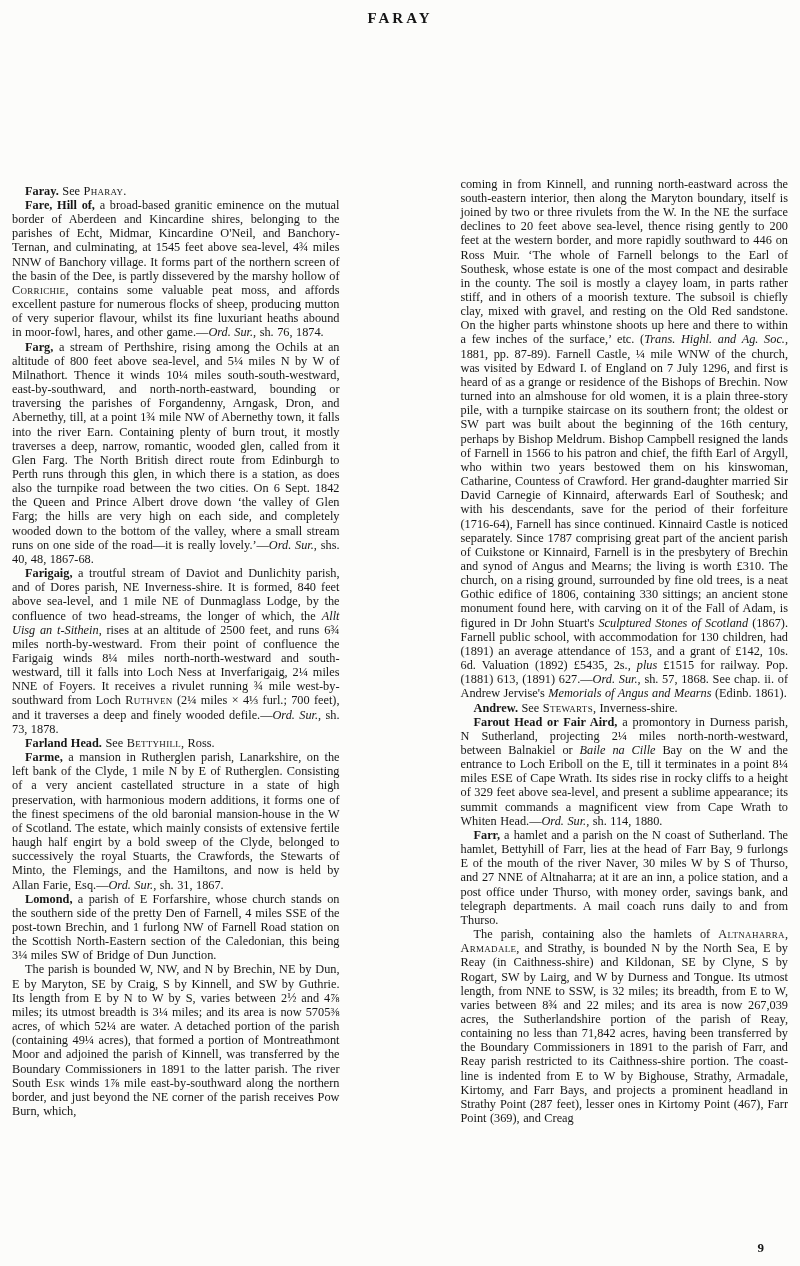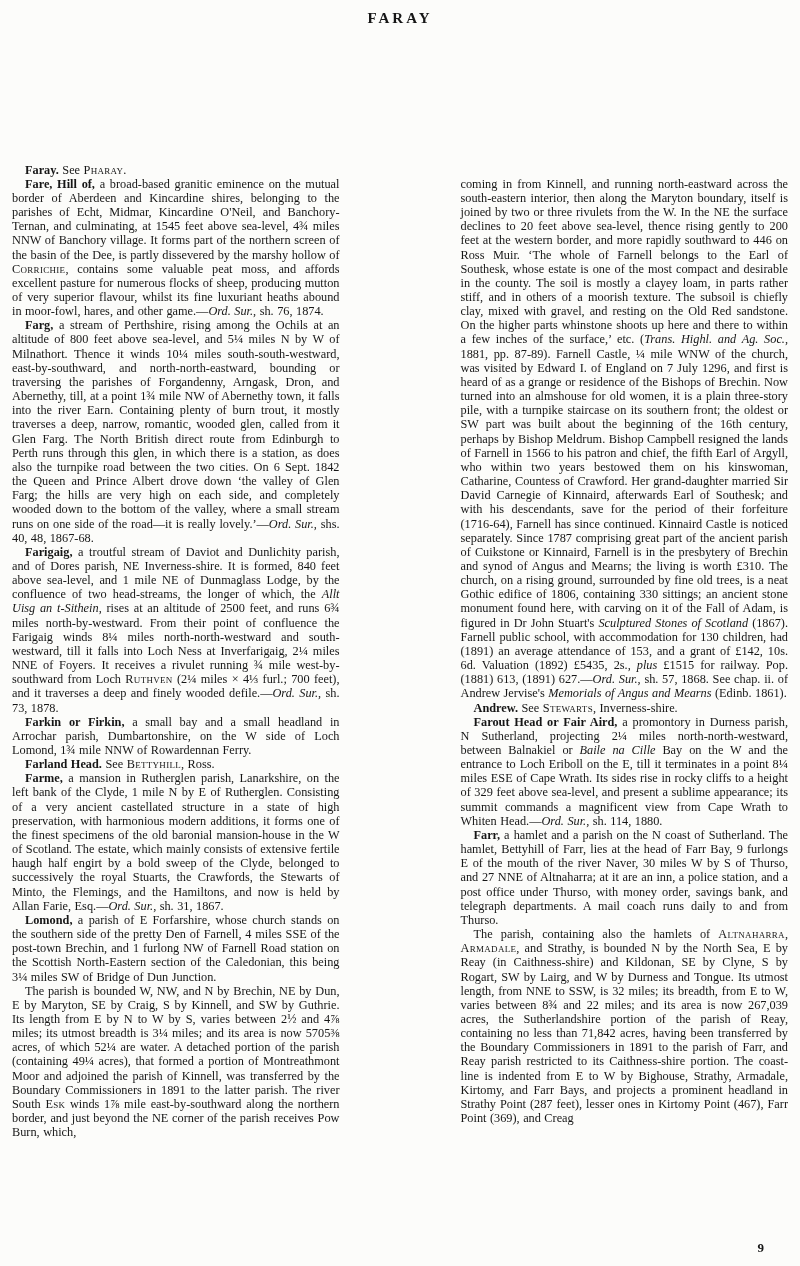--- a/index.html
+++ b/index.html
@@ -59,21 +59,20 @@
 <div class="page">
   <div class="running-heads">
     <div class="head">FARAY</div>
   </div>
   <div class="columns">
     <div class="column left">
         <p class="para indent"><span class="rb">Faray.</span><span> See </span><span class="rsc">Pharay</span><span>.</span></p>
         <p class="para indent"><span class="rb">Fare, Hill of,</span><span> a broad-based granitic eminence on the mutual border of Aberdeen and Kincardine shires, belonging to the parishes of Echt, Midmar, Kincardine O'Neil, and Banchory-Ternan, and culminating, at 1545 feet above sea-level, 4¾ miles NNW of Banchory village. It forms part of the northern screen of the basin of the Dee, is partly dissevered by the marshy hollow of </span><span class="rsc">Corrichie</span><span>, contains some valuable peat moss, and affords excellent pasture for numerous flocks of sheep, producing mutton of very superior flavour, whilst its fine luxuriant heaths abound in moor-fowl, hares, and other game.—</span><span class="ri">Ord. Sur.</span><span>, sh. 76, 1874.</span></p>
         <p class="para indent"><span class="rb">Farg,</span><span> a stream of Perthshire, rising among the Ochils at an altitude of 800 feet above sea-level, and 5¼ miles N by W of Milnathort. Thence it winds 10¼ miles south-south-westward, east-by-southward, and north-north-eastward, bounding or traversing the parishes of Forgandenny, Arngask, Dron, and Abernethy, till, at a point 1¾ mile NW of Abernethy town, it falls into the river Earn. Containing plenty of burn trout, it mostly traverses a deep, narrow, romantic, wooded glen, called from it Glen Farg. The North British direct route from Edinburgh to Perth runs through this glen, in which there is a station, as does also the turnpike road between the two cities. On 6 Sept. 1842 the Queen and Prince Albert drove down ‘the valley of Glen Farg; the hills are very high on each side, and completely wooded down to the bottom of the valley, where a small stream runs on one side of the road—it is really lovely.’—</span><span class="ri">Ord. Sur.</span><span>, shs. 40, 48, 1867-68.</span></p>
         <p class="para indent"><span class="rb">Farigaig,</span><span> a troutful stream of Daviot and Dunlichity parish, and of Dores parish, NE Inverness-shire. It is formed, 840 feet above sea-level, and 1 mile NE of Dunmaglass Lodge, by the confluence of two head-streams, the longer of which, the </span><span class="ri">Allt Uisg an t-Sithein</span><span>, rises at an altitude of 2500 feet, and runs 6¾ miles north-by-westward. From their point of confluence the Farigaig winds 8¼ miles north-north-westward and south-westward, till it falls into Loch Ness at Inverfarigaig, 2¼ miles NNE of Foyers. It receives a rivulet running ¾ mile west-by-southward from Loch </span><span class="rsc">Ruthven</span><span> (2¼ miles × 4⅓ furl.; 700 feet), and it traverses a deep and finely wooded defile.—</span><span class="ri">Ord. Sur.</span><span>, sh. 73, 1878.</span></p>
-        <p class="para indent"><span class="rb">Farkin or Firkin,</span><span> a small bay and a small headland in Arrochar parish, Dumbartonshire, on the W side of Loch Lomond, 1¾ mile NNW of Rowardennan Ferry.</span></p>
         <p class="para indent"><span class="rb">Farland Head.</span><span> See </span><span class="rsc">Bettyhill</span><span>, Ross.</span></p>
         <p class="para indent"><span class="rb">Farme,</span><span> a mansion in Rutherglen parish, Lanarkshire, on the left bank of the Clyde, 1 mile N by E of Rutherglen. Consisting of a very ancient castellated structure in a state of high preservation, with harmonious modern additions, it forms one of the finest specimens of the old baronial mansion-house in the W of Scotland. The estate, which mainly consists of extensive fertile haugh half engirt by a bold sweep of the Clyde, belonged to successively the royal Stuarts, the Crawfords, the Stewarts of Minto, the Flemings, and the Hamiltons, and now is held by Allan Farie, Esq.—</span><span class="ri">Ord. Sur.</span><span>, sh. 31, 1867.</span></p>
         <p class="para indent"><span class="rb">Lomond,</span><span> a parish of E Forfarshire, whose church stands on the southern side of the pretty Den of Farnell, 4 miles SSE of the post-town Brechin, and 1 furlong NW of Farnell Road station on the Scottish North-Eastern section of the Caledonian, this being 3¼ miles SW of Bridge of Dun Junction.</span></p>
         <p class="para indent"><span>The parish is bounded W, NW, and N by Brechin, NE by Dun, E by Maryton, SE by Craig, S by Kinnell, and SW by Guthrie. Its length from E by N to W by S, varies between 2½ and 4⅞ miles; its utmost breadth is 3¼ miles; and its area is now 5705⅜ acres, of which 52¼ are water. A detached portion of the parish (containing 49¼ acres), that formed a portion of Montreathmont Moor and adjoined the parish of Kinnell, was transferred by the Boundary Commissioners in 1891 to the latter parish. The river South </span><span class="rsc">Esk</span><span> winds 1⅞ mile east-by-southward along the northern border, and just beyond the NE corner of the parish receives Pow Burn, which,</span></p>
       </div>
     <div class="divider"></div>
     <div class="column right">
         <p class="para"><span>coming in from Kinnell, and running north-eastward across the south-eastern interior, then along the Maryton boundary, itself is joined by two or three rivulets from the W. In the NE the surface declines to 20 feet above sea-level, thence rising gently to 200 feet at the western border, and more rapidly southward to 446 on Ross Muir. ‘The whole of Farnell belongs to the Earl of Southesk, whose estate is one of the most compact and desirable in the county. The soil is mostly a clayey loam, in parts rather stiff, and in others of a moorish texture. The subsoil is chiefly clay, mixed with gravel, and resting on the Old Red sandstone. On the higher parts whinstone shoots up here and there to within a few inches of the surface,’ etc. (</span><span class="ri">Trans. Highl. and Ag. Soc.</span><span>, 1881, pp. 87-89). Farnell Castle, ¼ mile WNW of the church, was visited by Edward I. of England on 7 July 1296, and first is heard of as a grange or residence of the Bishops of Brechin. Now turned into an almshouse for old women, it is a plain three-story pile, with a turnpike staircase on its southern front; the oldest or SW part was built about the beginning of the 16th century, perhaps by Bishop Meldrum. Bishop Campbell resigned the lands of Farnell in 1566 to his patron and chief, the fifth Earl of Argyll, who within two years bestowed them on his kinswoman, Catharine, Countess of Crawford. Her grand-daughter married Sir David Carnegie of Kinnaird, afterwards Earl of Southesk; and with his descendants, save for the period of their forfeiture (1716-64), Farnell has since continued. Kinnaird Castle is noticed separately. Since 1787 comprising great part of the ancient parish of Cuikstone or Kinnaird, Farnell is in the presbytery of Brechin and synod of Angus and Mearns; the living is worth £310. The church, on a rising ground, surrounded by fine old trees, is a neat Gothic edifice of 1806, containing 330 sittings; an ancient stone monument found here, with carving on it of the Fall of Adam, is figured in Dr John Stuart's </span><span class="ri">Sculptured Stones of Scotland</span><span> (1867). Farnell public school, with accommodation for 130 children, had (1891) an average attendance of 153, and a grant of £142, 10s. 6d. Valuation (1892) £5435, 2s., </span><span class="ri">plus</span><span> £1515 for railway. Pop. (1881) 613, (1891) 627.—</span><span class="ri">Ord. Sur.</span><span>, sh. 57, 1868. See chap. ii. of Andrew Jervise's </span><span class="ri">Memorials of Angus and Mearns</span><span> (Edinb. 1861).</span></p>
         <p class="para indent"><span class="rb">Andrew.</span><span> See </span><span class="rsc">Stewarts</span><span>, Inverness-shire.</span></p>
         <p class="para indent"><span class="rb">Farout Head or Fair Aird,</span><span> a promontory in Durness parish, N Sutherland, projecting 2¼ miles north-north-westward, between Balnakiel or </span><span class="ri">Baile na Cille</span><span> Bay on the W and the entrance to Loch Eriboll on the E, till it terminates in a point 8¼ miles ESE of Cape Wrath. Its sides rise in rocky cliffs to a height of 329 feet above sea-level, and present a sublime appearance; its summit commands a magnificent view from Cape Wrath to Whiten Head.—</span><span class="ri">Ord. Sur.</span><span>, sh. 114, 1880.</span></p>

